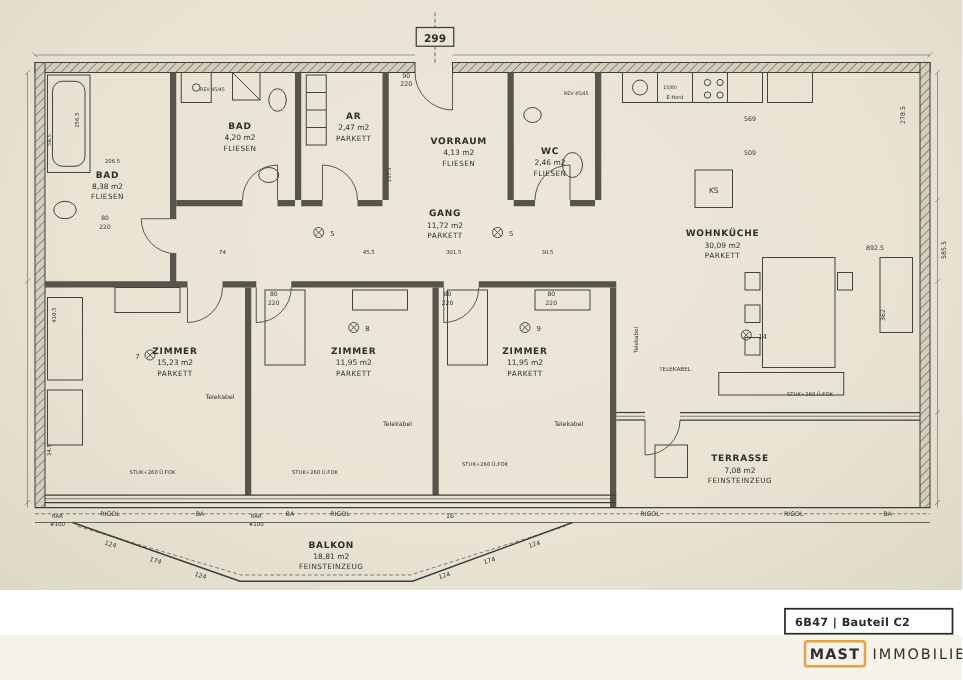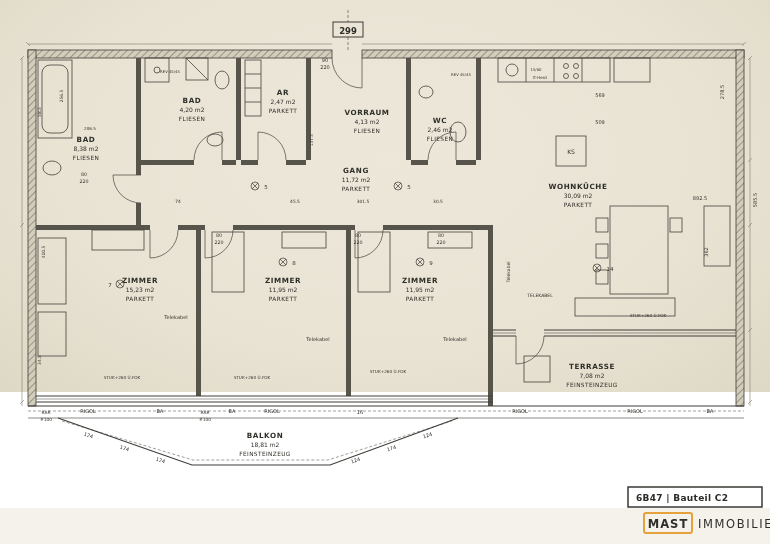--- a/index.html
+++ b/index.html
@@ -1,18 +1,18 @@
 <!DOCTYPE html>
 <html><head>
 <meta charset="utf-8">
 <style>
   html,body{margin:0;padding:0;}
   body{width:770px;height:544px;overflow:hidden;}
   .page{
-    position:relative;width:770px;height:392px;
+    position:relative;width:770px;height:472px;
     background:radial-gradient(ellipse at 50% 40%, #ece7d9 0%, #e8e3d3 60%, #ded8c6 100%);
   }
   svg{display:block;}
   text{font-family:"DejaVu Sans","Liberation Sans",sans-serif;fill:#2f2f2a;}
   .room-name{font-size:7.2px;font-weight:bold;letter-spacing:.6px;text-anchor:middle;}
   .room-area{font-size:6px;text-anchor:middle;}
   .room-floor{font-size:5.8px;letter-spacing:.4px;text-anchor:middle;}
   .annot{text-anchor:middle;fill:#35332e;}
   .marker-num{font-size:8.5px;font-weight:bold;text-anchor:middle;}
   .titleblock-text{font-size:9px;font-weight:bold;letter-spacing:.3px;fill:#2b2b27;}

